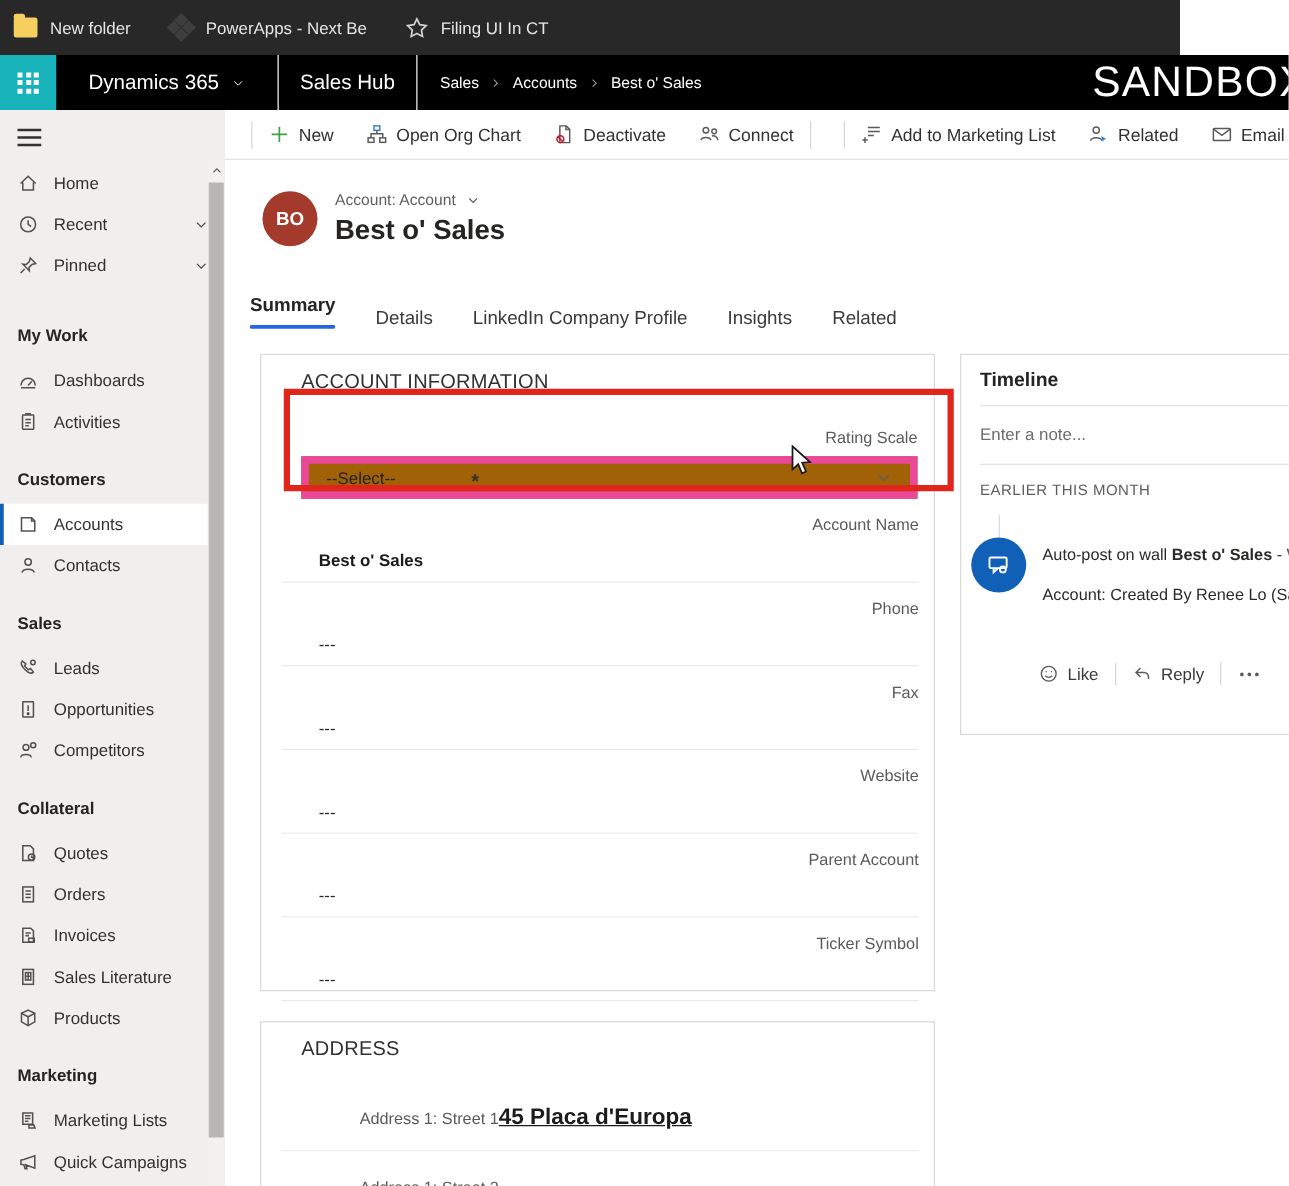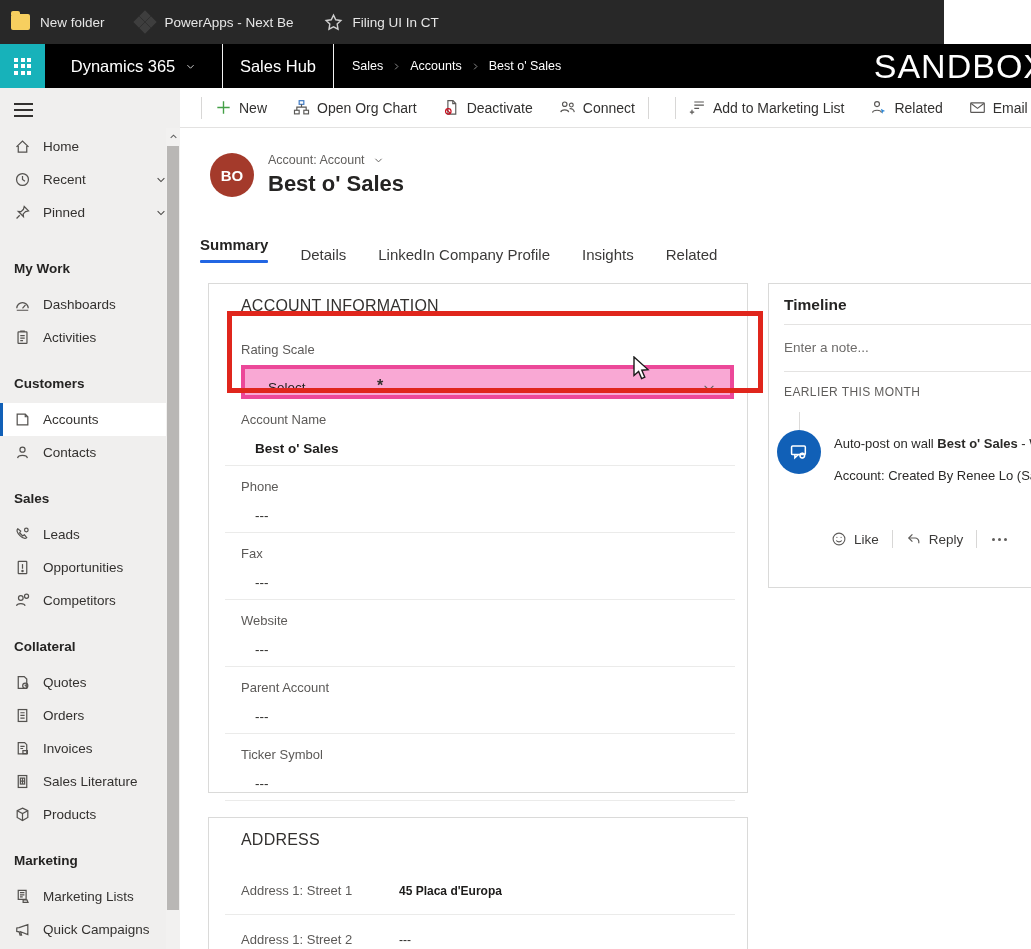--- a/index.html
+++ b/index.html
@@ -96,36 +96,36 @@
   .tab.active { color:#252423; font-weight:700; }
   .tab.active .underline { height:3px; background:var(--tab_blue,#2266e3);
     margin-top:7px; border-radius:1px; }
 
   .card { position:absolute; background:#fff; border:1px solid #dadad9; }
   .card-info { left:28px; top:155px; width:540px; height:510px; }
   .card-addr { left:28px; top:689px; width:540px; height:170px; }
   .card-title { padding:13px 0 15px 32px; font-size:16px; color:#33312f; letter-spacing:.2px; }
 
   .rating-group { margin:12px 13px 0 32px; }
-  .f-label { font-size:13px; color:#5c5a58; }
-  .dd-box { margin-top:8px; height:34px; border:4px solid #ec4899; display:flex;
-    align-items:flex-end; background:#f9a8d4; cursor:pointer; }
+  .f-label { font-size:13px; color:#5c5a58;text-align:right; }
+  .dd-box { margin-top:8px; height:34px; border:6px solid #ec4899; display:flex;
+    align-items:center; background:#a16207; cursor:pointer; }
   .dd-value { padding-left:14px; font-size:13.5px; color:#24221f; }
   .dd-chev { margin-left:auto; margin-right:14px; width:14px; height:14px; color:#5f5d5b; }
 
   .fields { margin:0 12px 0 16px; }
   .field { border-bottom:1px solid #ebebea; padding:13px 0 9px 16px; }
   .f-value { margin-top:14px; padding-left:14px; font-size:13.5px; color:#2b2a28; }
   .f-value.bold { font-weight:700; color:#1d1c1b; }
 
   .addr-rows { margin:2px 12px 0 16px; }
   .addr-row { display:flex; align-items:baseline; border-bottom:1px solid #ebebea;
     padding:17px 0 16px 16px; }
   .addr-row .f-label { width:158px; flex:0 0 158px; }
-  .addr-row .a-value { font-size:12px; color:#2b2a28; }
+  .addr-row .a-value { font-size:18px; color:#2b2a28;text-decoration:underline; }
   .addr-row .a-value.bold { font-weight:700; color:#1d1c1b; }
 
   
   .card-tl { left:588px; top:155px; width:272px; height:305px; }
   .tl-title { padding:12px 0 0 15px; font-size:15.5px; font-weight:700; color:#252423; }
   .tl-div { height:1px; background:#e4e3e2; margin-left:15px; }
   .tl-note { padding:15px 0 16px 15px; font-size:13.5px; color:#6e6c6a; cursor:text; }
   .tl-group { padding:13px 0 0 15px; font-size:12px; color:#5f5d5b; letter-spacing:.4px; }
   .tl-connector { position:absolute; left:30px; top:128px; width:1px; height:18px;
     background:#dcdbda; }

